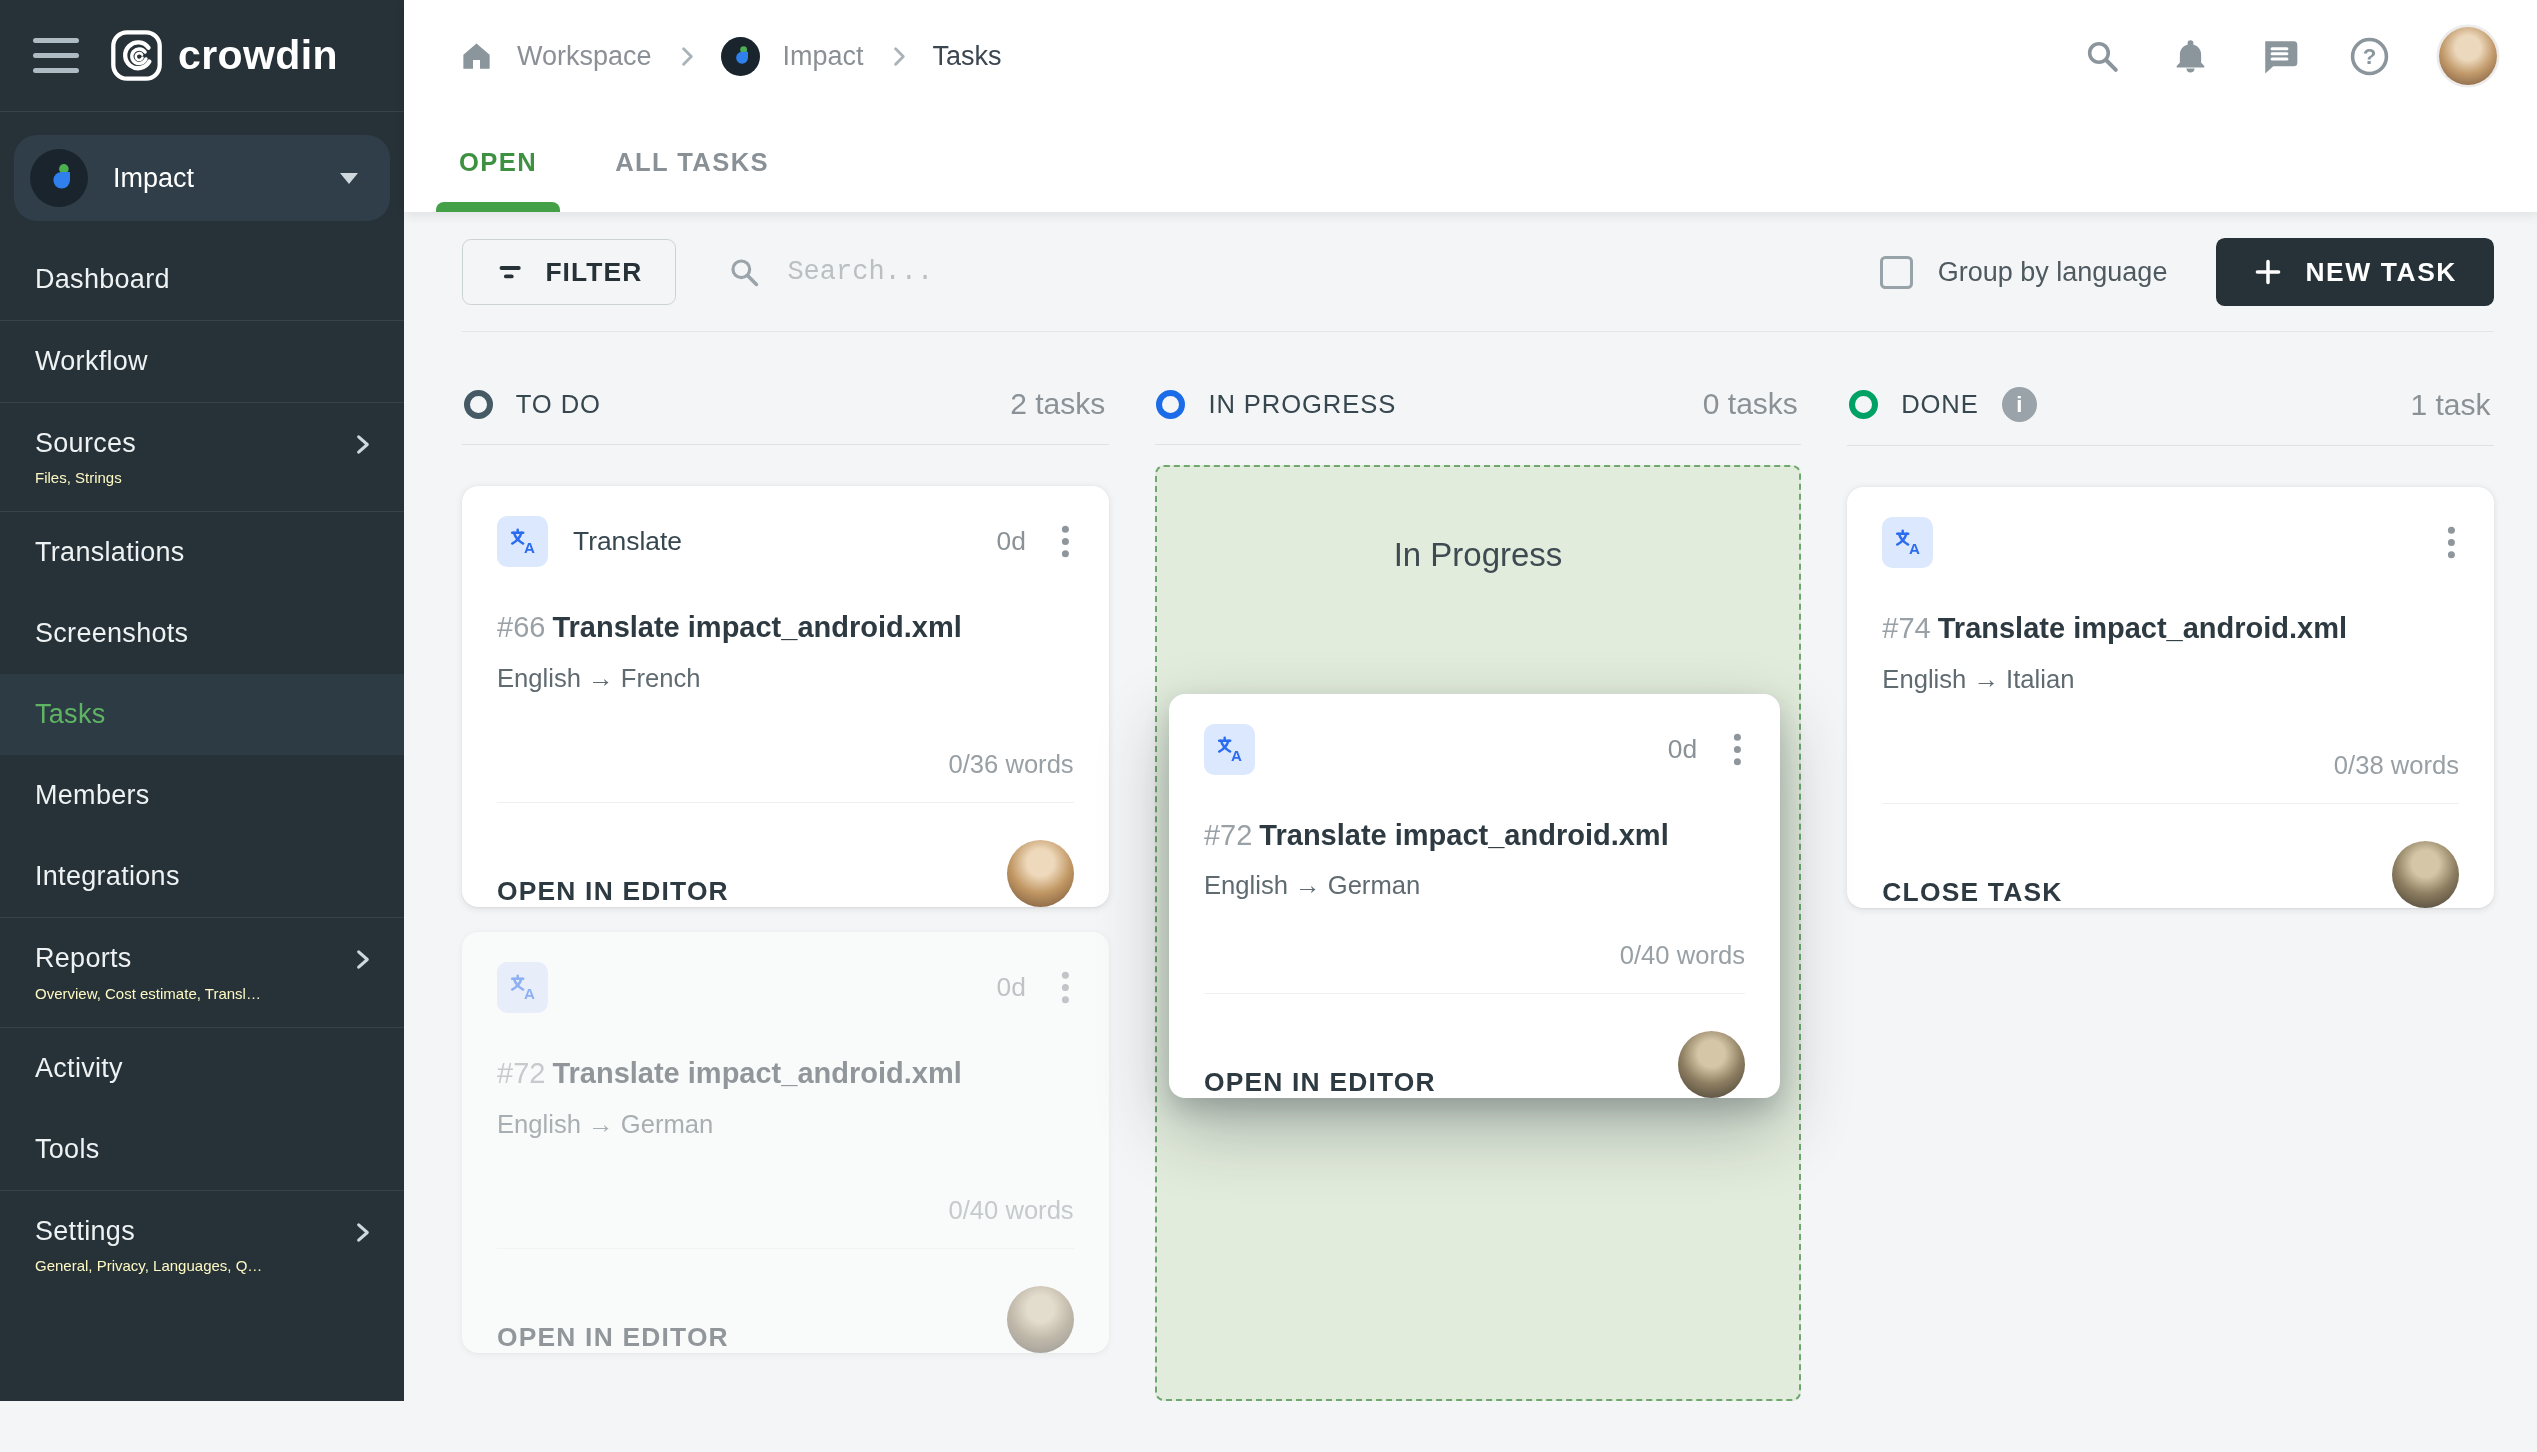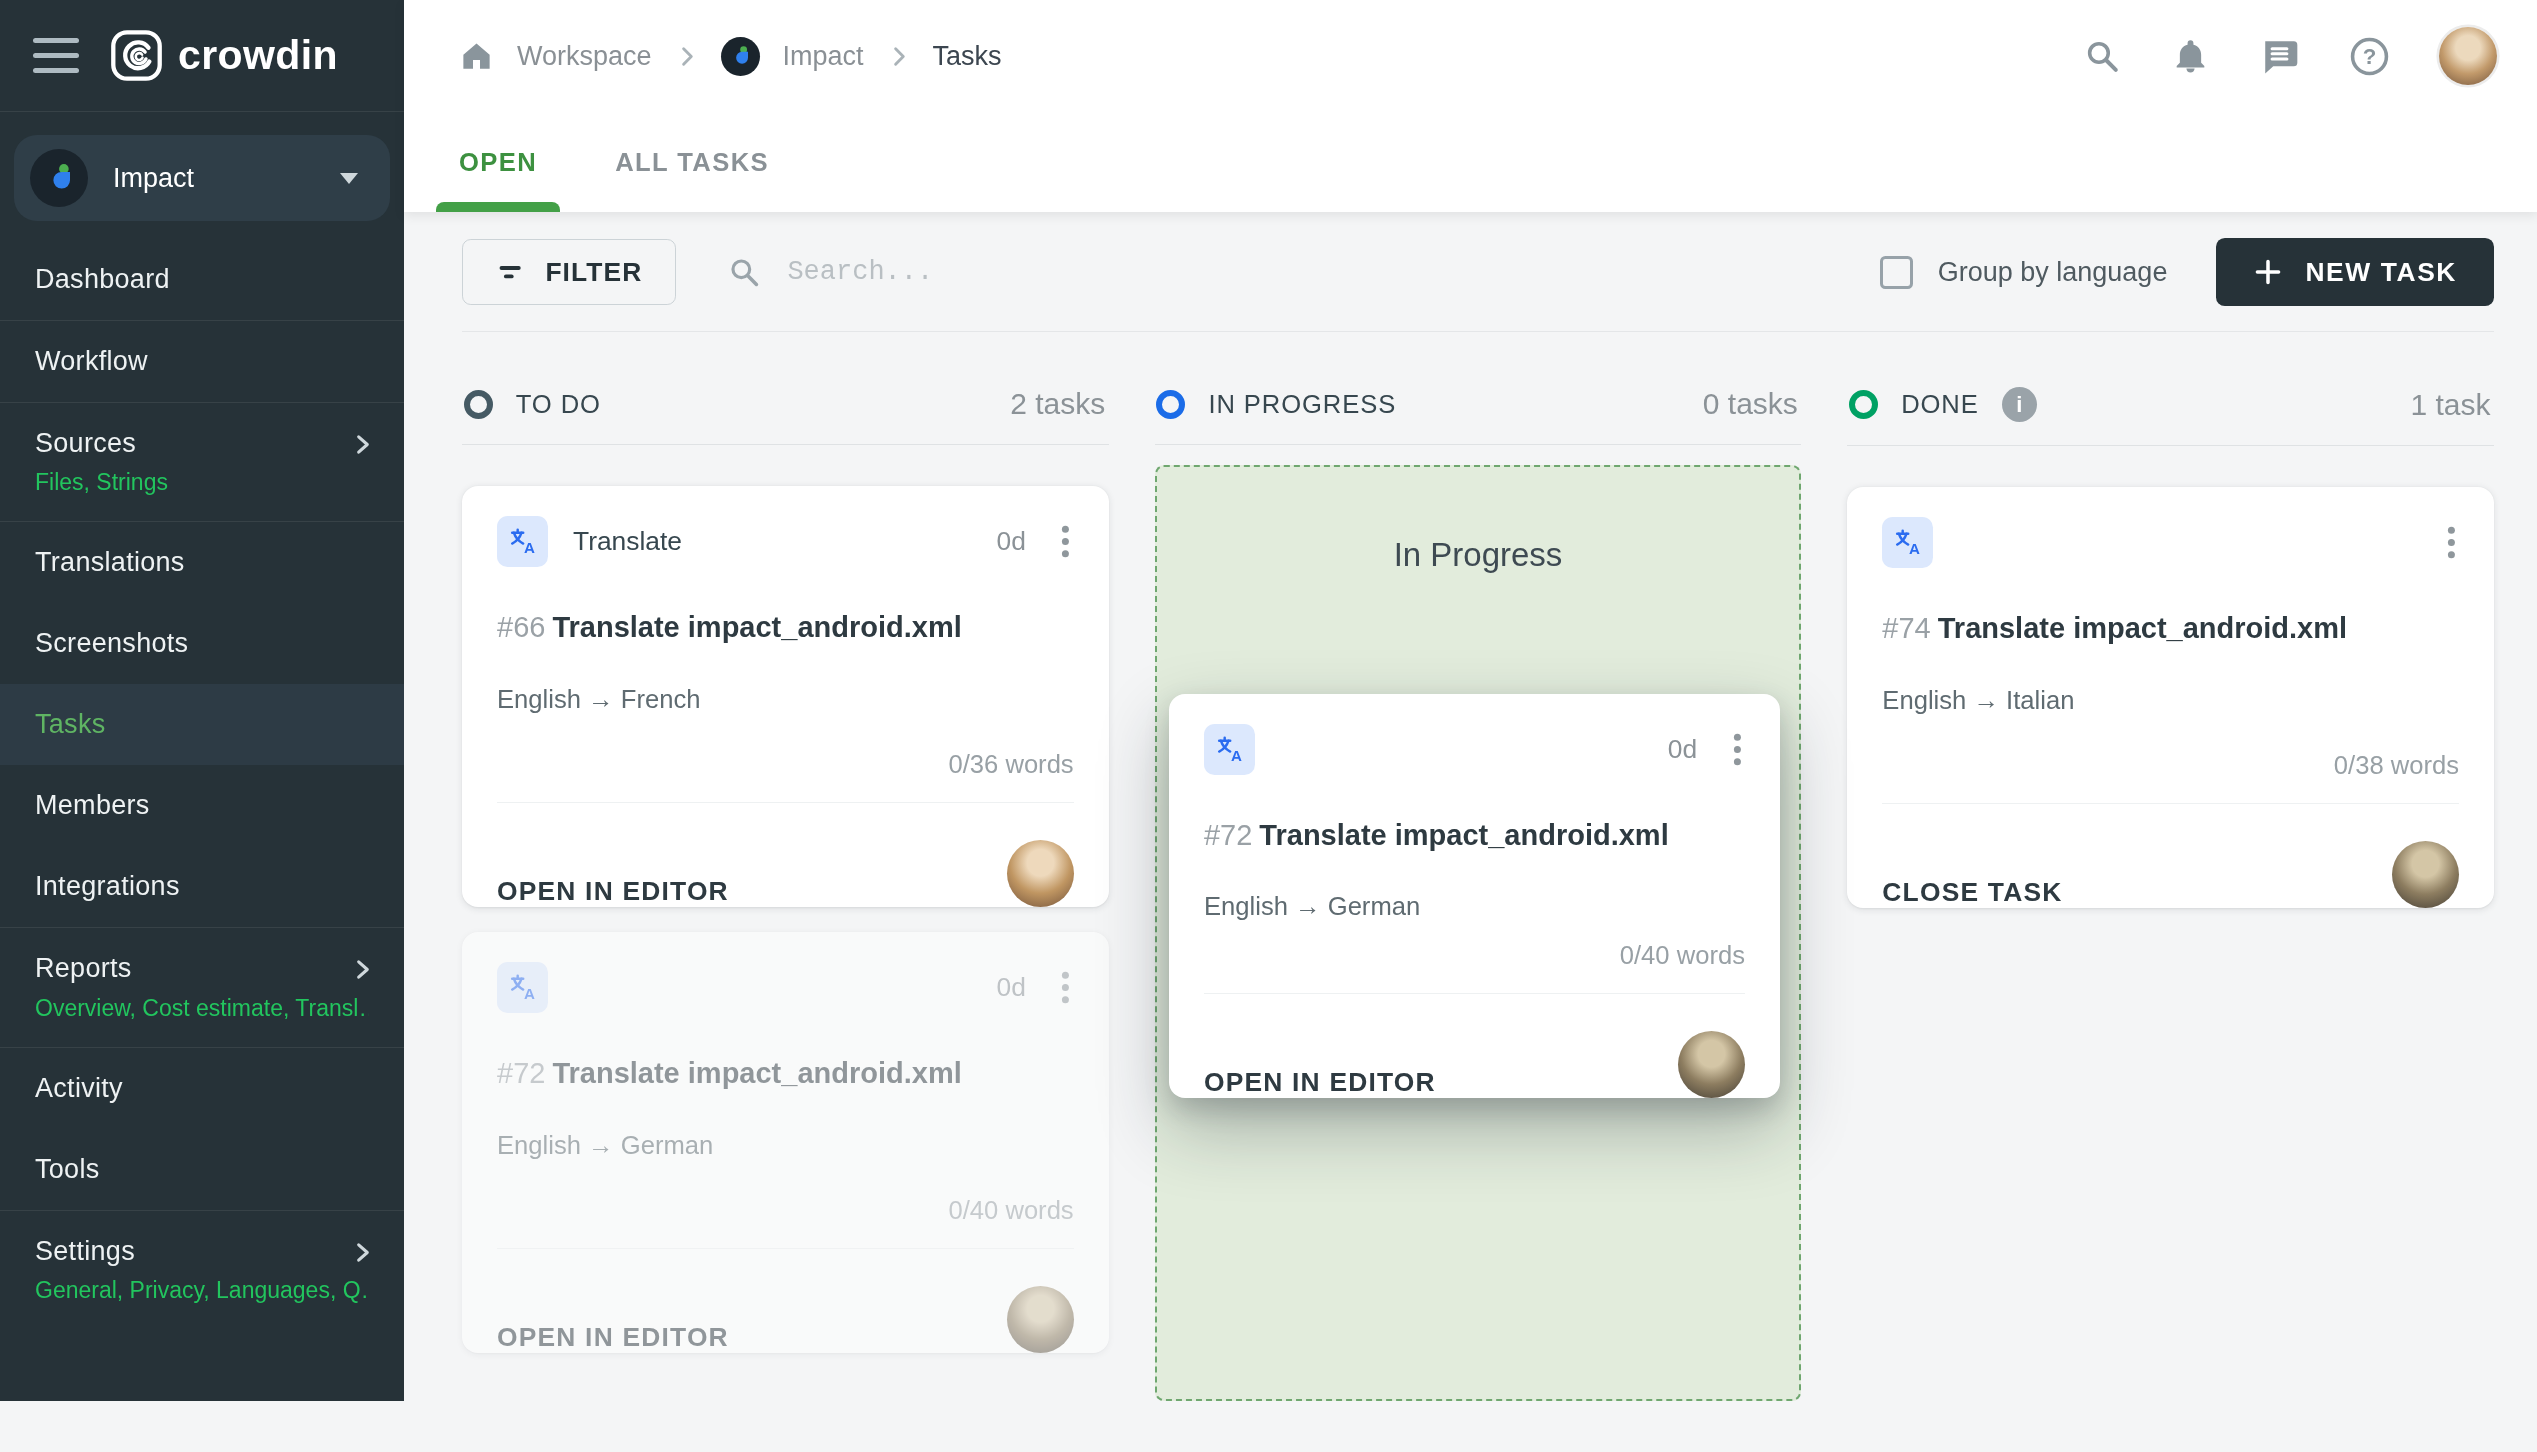--- a/index.html
+++ b/index.html
@@ -27,21 +27,21 @@
   .proj-name { flex:1; font-size:27px; font-weight:500; color:#fff; }
   .caret-down { width:0; height:0; border-left:9.7px solid transparent; border-right:9.7px solid transparent;
                 border-top:11.5px solid #cfd8dc; }
 
   .nav { flex:1; overflow:hidden; }
   .nav-item { position:relative; padding:25px 35px; cursor:pointer; }
   .nav-item.group-end { border-bottom:0.9px solid rgba(255,255,255,.08); }
   .nav-item.active { background:#2d3b45; }
   .nav-label { font-size:27px; font-weight:500; letter-spacing:0.3px; color:#eef2f3; }
   .nav-item.active .nav-label { color:#5fb463; }
-  .nav-sub { margin-top:10.6px; font-size:23px; color:#22c55e; white-space:nowrap; overflow:hidden; }
+  .nav-sub { margin-top:10.6px; font-size:15px; color:#fef9c3; white-space:nowrap; overflow:hidden; }
   .nav-chevron { position:absolute; right:30px; top:30px; }
 
   
   .main { flex:1; display:flex; flex-direction:column; min-width:0; }
   .header { background:#fff; position:relative; z-index:5; box-shadow:0 4.4px 10.6px rgba(0,0,0,.08); }
   .topbar { height:112px; display:flex; align-items:center; padding:0 41px 0 55px; }
   .breadcrumb { display:flex; align-items:center; gap:23px; font-size:27px; color:#8a9095; }
   .bc-link { cursor:pointer; }
   .bc-proj-avatar { width:39px; height:39px; border-radius:50%; background:#1a242c;
                     display:flex; align-items:center; justify-content:center; cursor:pointer; }
@@ -96,21 +96,21 @@
           height:421px; display:flex; flex-direction:column; cursor:pointer; }
   .card-head { display:flex; align-items:center; }
   .ticon { width:51px; height:51px; border-radius:10.6px; background:#dce8fd; flex:none;
            display:flex; align-items:center; justify-content:center; }
   .ttype { margin-left:25px; font-size:26.4px; color:#37474f; }
   .dur { margin-left:auto; font-size:26.4px; color:#8b9297; }
   .kebab { margin-left:32px; padding:5.3px 3.5px; cursor:pointer; display:flex; }
   .card-title { margin-top:42px; font-size:29px; line-height:1.25; }
   .tid { color:#9aa1a6; margin-right:7px; }
   .tname { color:#2e3a41; font-weight:700; }
-  .card-langs { margin-top:39px; font-size:25.6px; color:#5f6b71; }
+  .card-langs { margin-top:18px; font-size:25.6px; color:#5f6b71; }
   .card-words { margin-top:auto; padding-bottom:23px; font-size:25.6px; color:#98a0a5; text-align:right; }
   .card-divider { border-top:1.8px solid #eef1f2; }
   .card-foot { height:104px; flex:none; display:flex; align-items:flex-end; }
   .card-action { font-size:26.4px; font-weight:700; letter-spacing:1.2px; color:#2e3a41; cursor:pointer; }
   .avatar { margin-left:auto; width:67px; height:67px; border-radius:50%; flex:none; }
   .av-a { background:radial-gradient(circle at 50% 34%, #eed9bc 0 24%, #c09662 55%, #6d4e38 100%); }
   .av-b { background:radial-gradient(circle at 50% 34%, #d4c6a6 0 24%, #8d7d60 55%, #3f3a32 100%); }
   .ghost { opacity:.5; }
 
   .dropzone { margin-top:19.4px; height:966px; position:relative; border-radius:8.8px;

